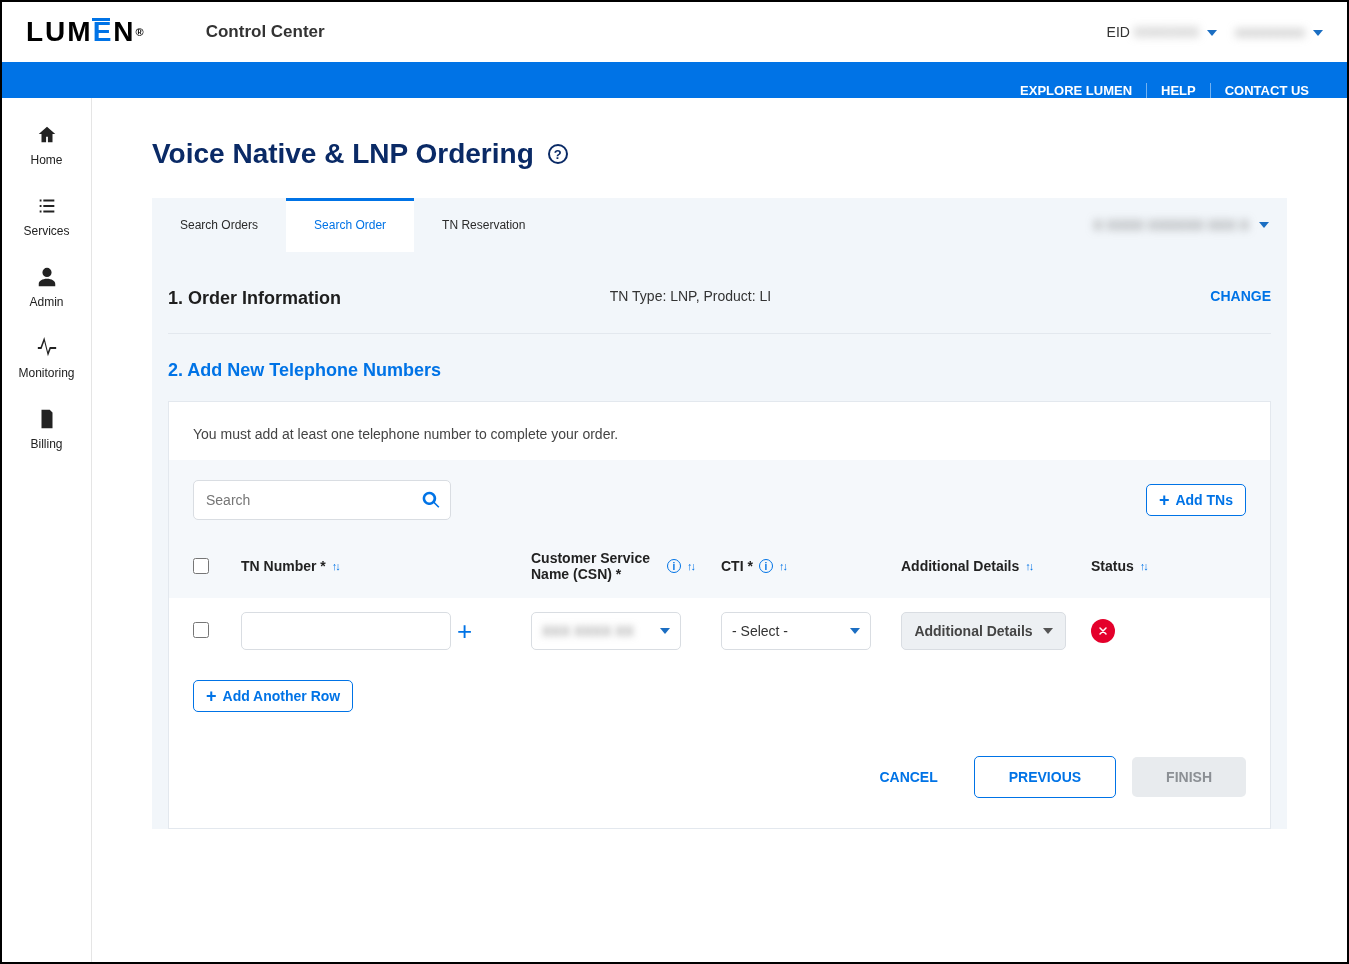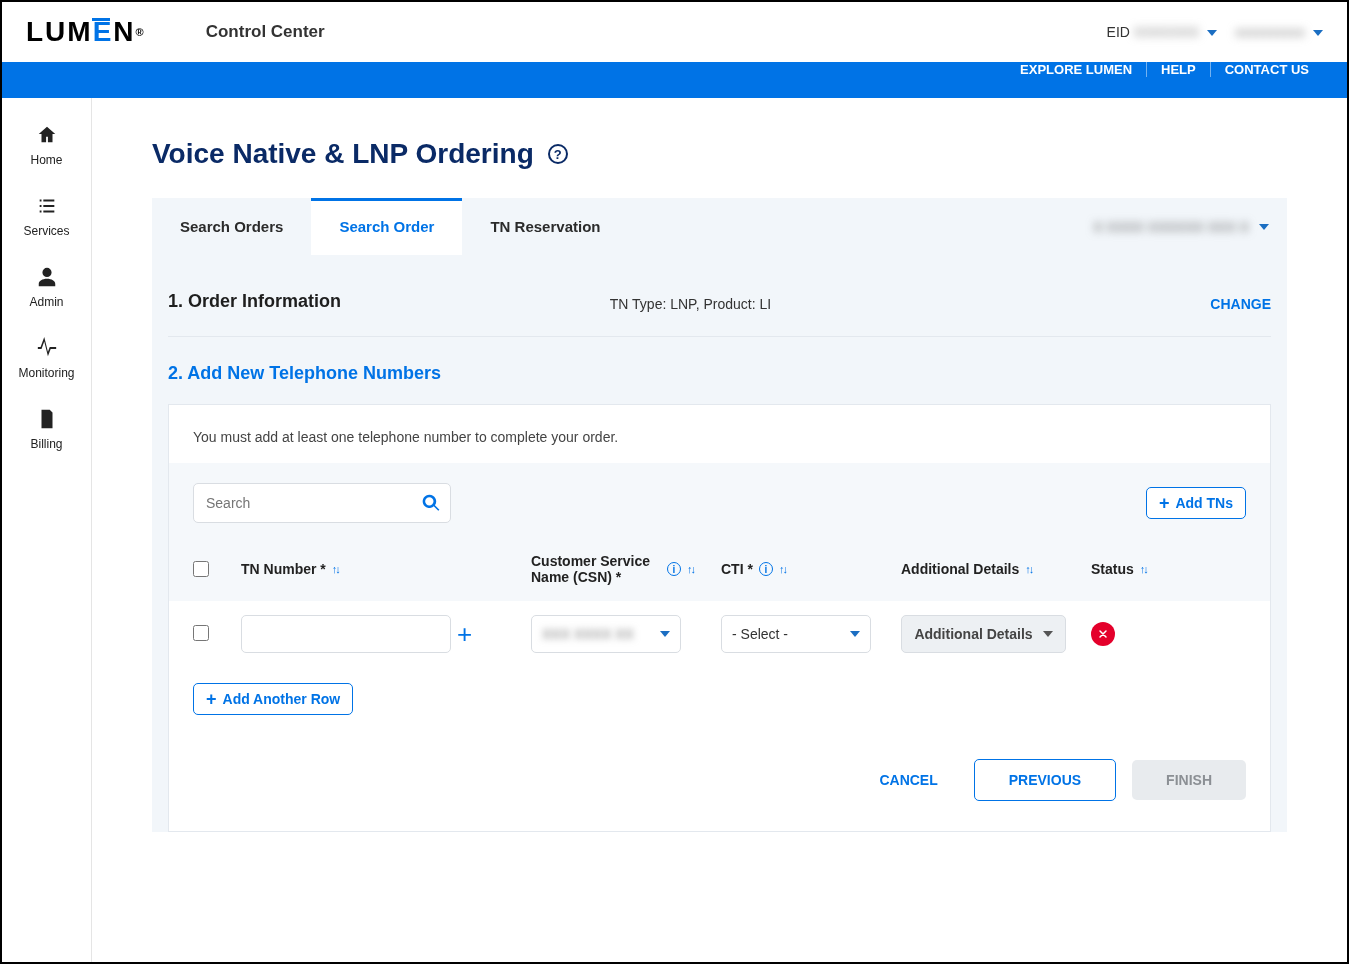--- a/index.html
+++ b/index.html
@@ -63,21 +63,21 @@
   border-top:6px solid #1b6ec2;
   margin-left:4px;vertical-align:middle;
 }
 
 
 .blue-bar {
   background: #0073e6;
   height: 36px;
   display: flex;
   justify-content: flex-end;
-  align-items: flex-start;
+  align-items: flex-end;
   padding: 0 24px;
   gap: 0;
 }
 .blue-bar a {
   color: #fff;
   font-weight: 700;
   font-size: 13px;
   text-decoration: none;
   padding: 0 14px;
   border-left: 1px solid rgba(255,255,255,0.45);
@@ -134,22 +134,22 @@
 }
 
 
 .tabs-row {
   display: flex;
   align-items: center;
   background: #f2f6fa;
 }
 .tab {
   padding: 20px 28px;
-  font-size: 15px;
-  font-weight: 700;
+  font-size: 12px;
+  font-weight: 400;
   color: #2b2b2b;
   cursor: pointer;
 }
 .tab.active {
   background: #fff;
   color: #0073e6;
   border-top: 3px solid #0073e6;
   padding-top: 17px;
 }
 .tabs-right {
@@ -163,21 +163,21 @@
   font-size: 14px;
 }
 
 
 .content {
   background: #f2f6fa;
   padding: 30px 0 0 0;
 }
 .step-row {
   display: flex;
-  align-items: flex-end;
+  align-items: flex-start;
   padding: 6px 16px 24px 16px;
 }
 .step-title {
   font-size: 18px;
   font-weight: 700;
   color: #1e1e1e;
 }
 .step-meta {
   position: absolute;
   left: 50%;

